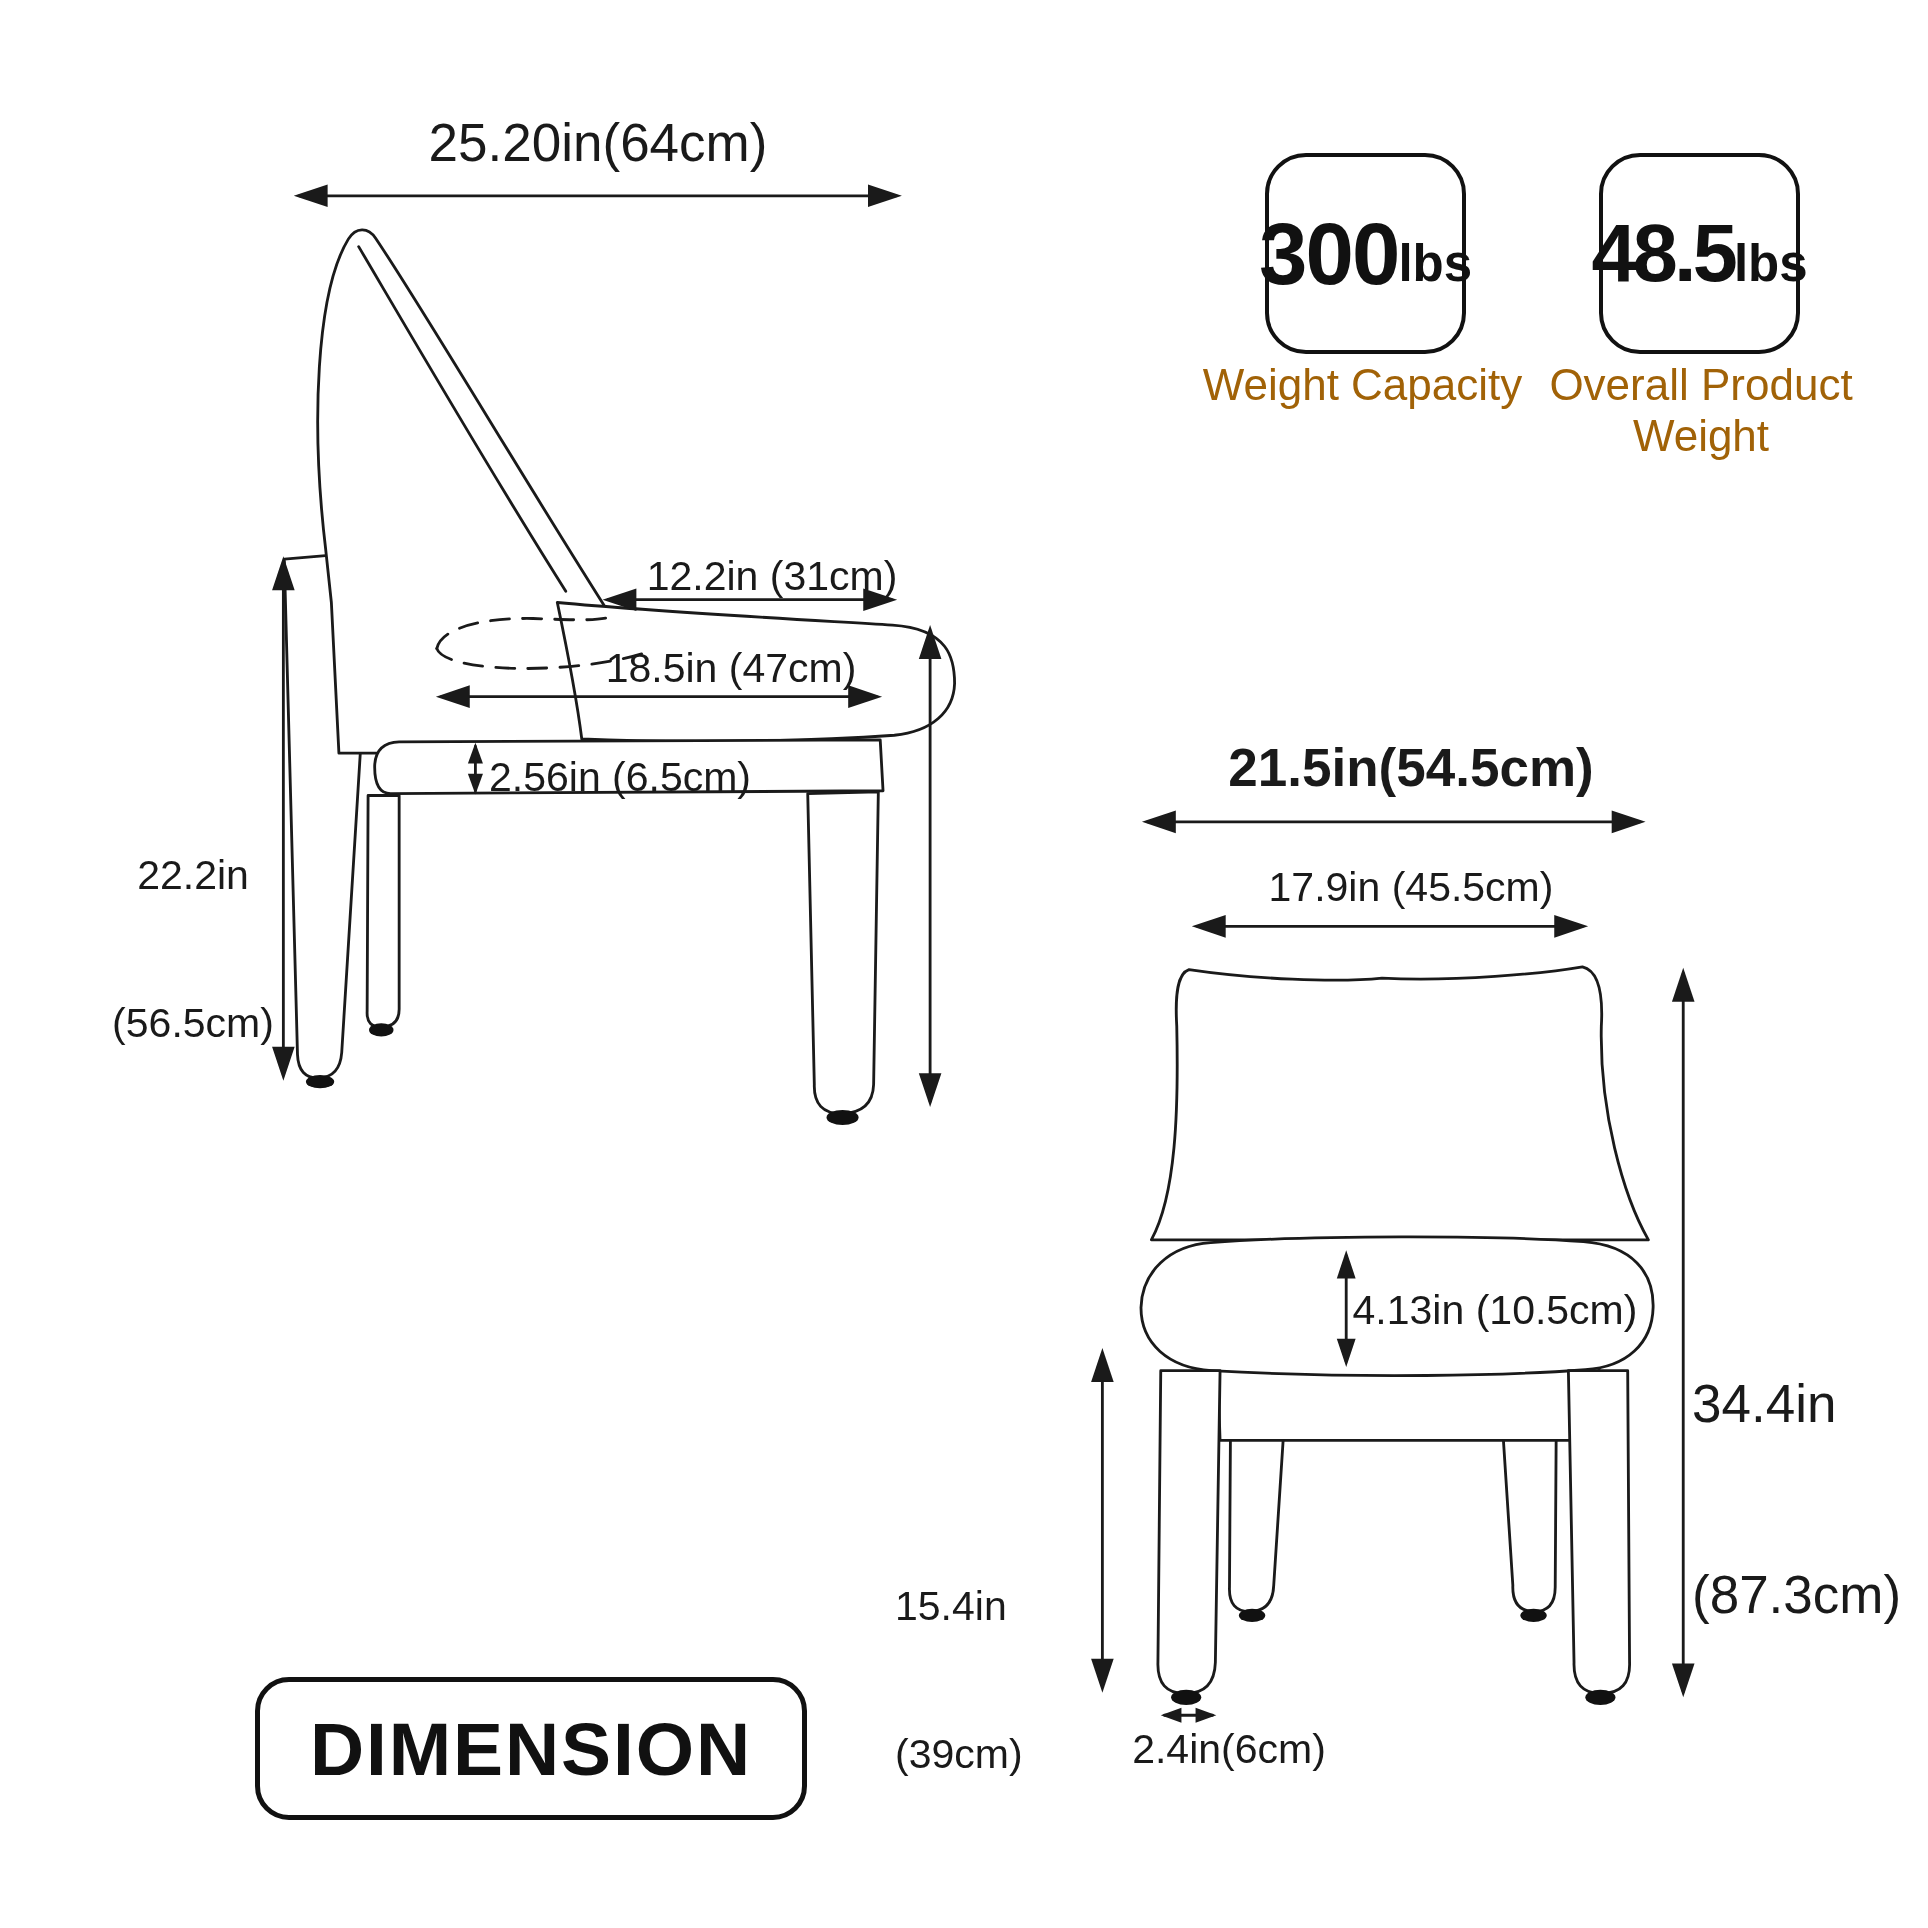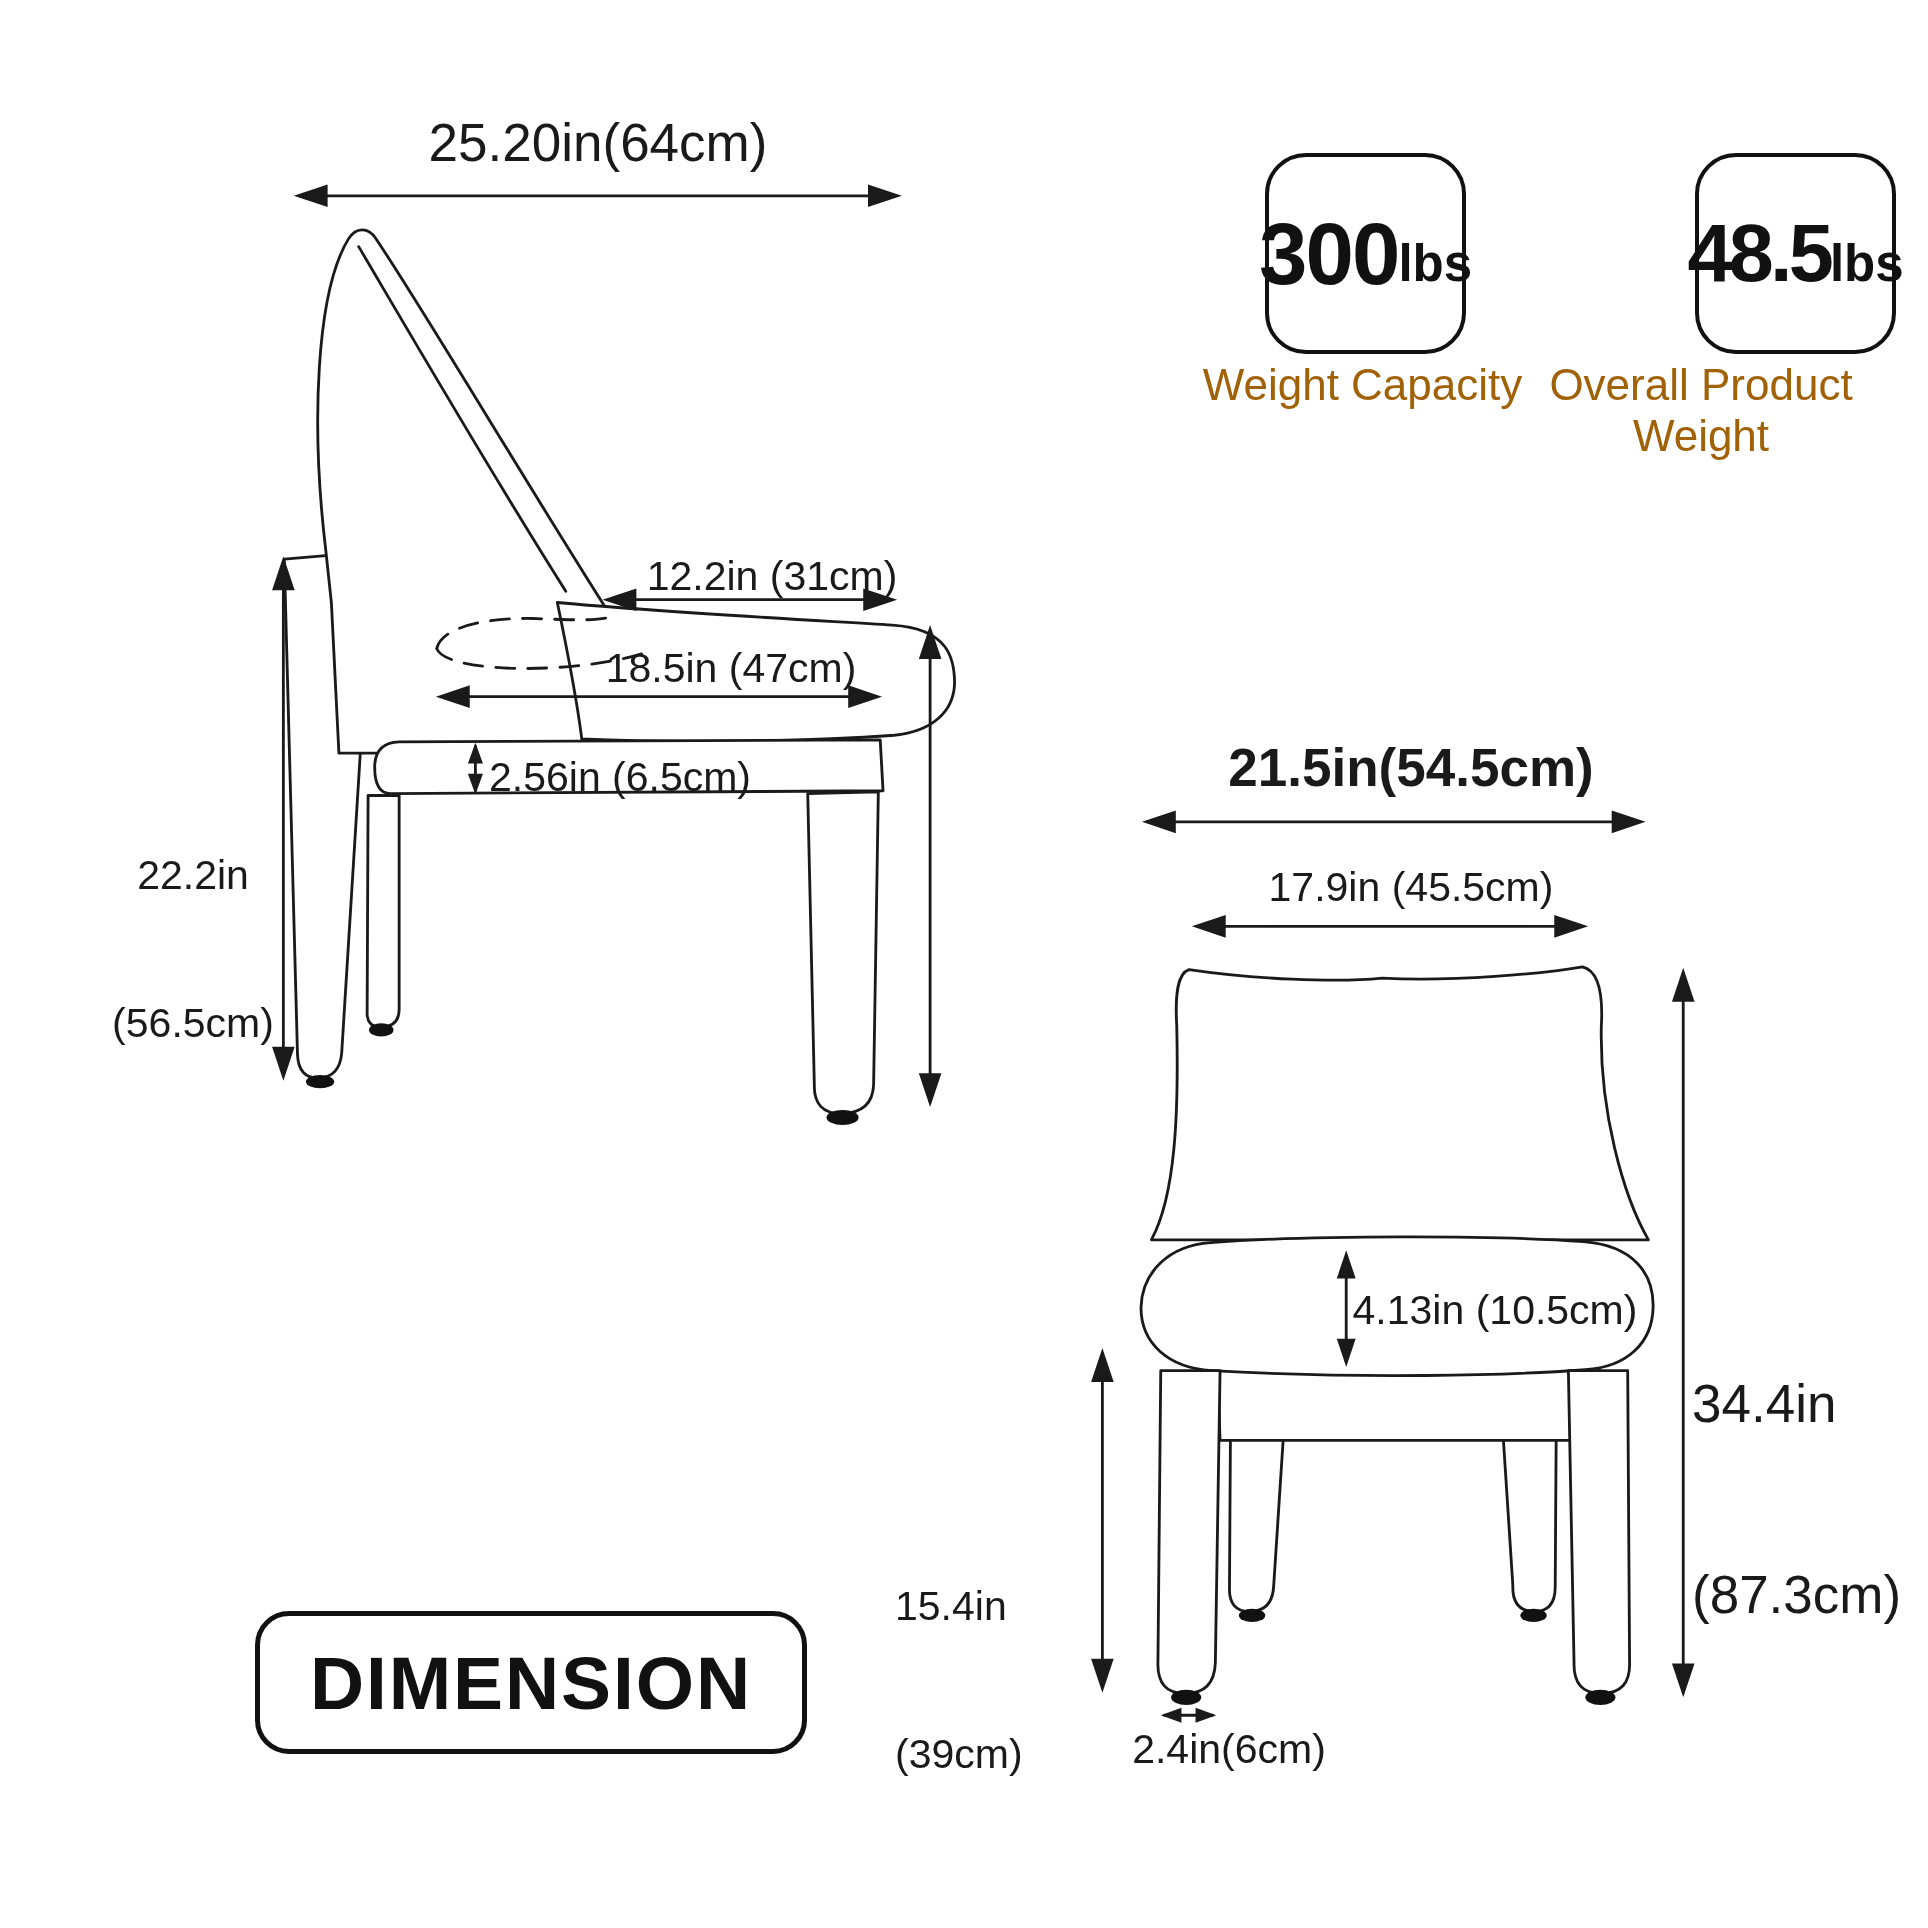--- a/index.html
+++ b/index.html
@@ -10,21 +10,21 @@
   .dim{font-size:41px;}
   .dim-lg{font-size:53px;}
   .center{transform:translateX(-50%);text-align:center;}
   .rightal{text-align:left;}
   .badge{position:absolute;width:193px;height:193px;border:4.7px solid #111111;border-radius:41px;
          display:flex;flex-direction:row;align-items:center;justify-content:center;background:#ffffff;}
   .badge-value{font-weight:700;font-size:87px;letter-spacing:-1.9px;line-height:1;color:#111111;}
   .b2 .badge-value{font-size:81px;letter-spacing:-3.8px;}
   .badge-unit{font-weight:700;font-size:51px;line-height:1.05;color:#111111;margin-top:20px;}
   .badge-label{position:absolute;font-size:44px;text-align:center;color:#a16207;line-height:1.15;}
-  #dimension-box{position:absolute;left:255px;top:1611px;width:542px;height:133px;border:5.6px solid #111111;
+  #dimension-box{position:absolute;left:255px;top:1677px;width:542px;height:133px;border:5.6px solid #111111;
                  border-radius:34px;display:flex;align-items:center;justify-content:center;background:#ffffff;}
   #dimension-box .t{font-size:75px;font-weight:700;letter-spacing:1.9px;color:#111111;}
 </style>
 </head>
 <body>
 
 <div id="canvas">
 
   <svg id="art" width="1928" height="1928" viewBox="0 0 2048 2048">
     <g stroke="#1a1a1a" stroke-width="3" fill="none" stroke-linejoin="round" stroke-linecap="round">
@@ -178,21 +178,21 @@
   </div>
 
   <div class="lbl dim center" style="left:1229px;top:1725px;">2.4in(6cm)</div>
 
   <div class="badge" style="left:1265px;top:153px;">
     <div class="badge-value">300</div>
     <div class="badge-unit">lbs</div>
   </div>
   <div class="badge-label" style="left:1174px;top:360px;width:377px;">Weight Capacity</div>
 
-  <div class="badge b2" style="left:1695px;top:153px;">
+  <div class="badge b2" style="left:1599px;top:153px;">
     <div class="badge-value">48.5</div>
     <div class="badge-unit">lbs</div>
   </div>
   <div class="badge-label" style="left:1541px;top:360px;width:320px;">Overall Product Weight</div>
 
   <div id="dimension-box">
     <div class="t">DIMENSION</div>
   </div>
 
 </div>

